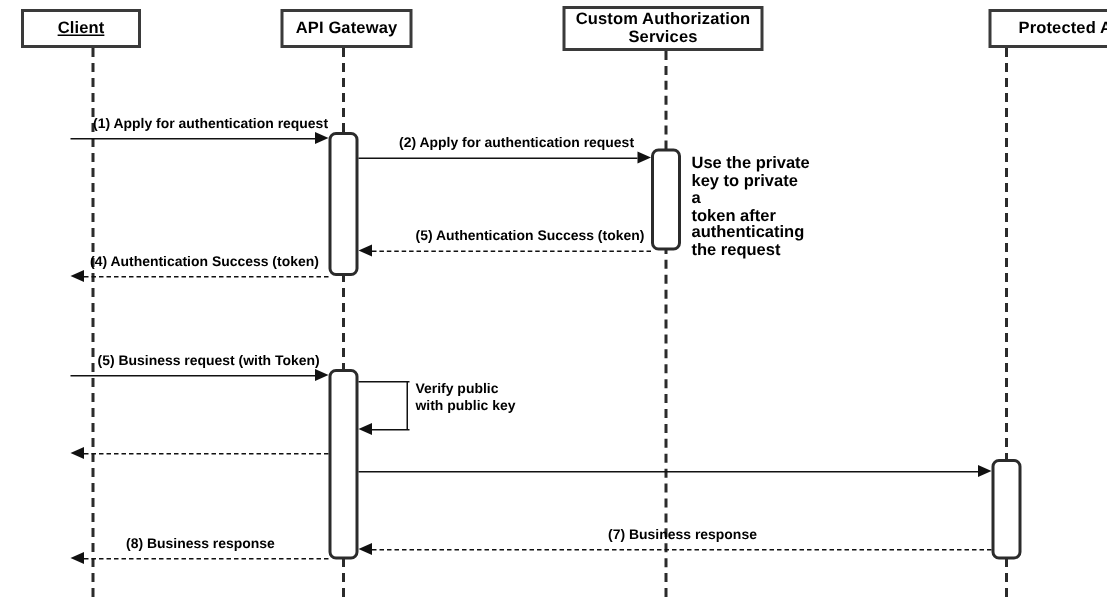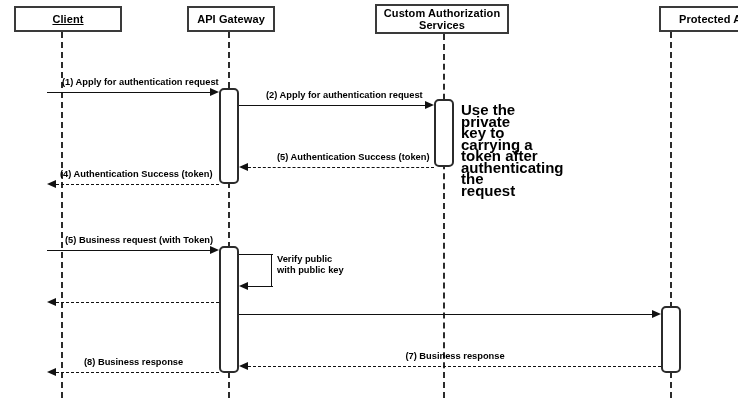--- a/index.html
+++ b/index.html
@@ -75,41 +75,41 @@
     line-height: 11px;
     white-space: nowrap;
     color: #000000;
   }
   .msg-label.center {
     text-align: center;
     transform: translateX(-50%);
   }
   .note-text {
     position: absolute;
-    font-size: 15px;
+    font-size: 11px;
     font-weight: bold;
     line-height: 11.5px;
     color: #000000;
   }
   .self-seg {
     position: absolute;
     box-sizing: border-box;
   }
 </style>
 </head>
 <body>
 
 <div id="diagram-root">
 
   <div class="lifeline-dash" style="left:61px; top:32px; height:366px;"></div>
   <div class="lifeline-dash" style="left:228px; top:32px; height:366px;"></div>
   <div class="lifeline-dash" style="left:443px; top:34px; height:364px;"></div>
   <div class="lifeline-dash" style="left:670px; top:32px; height:366px;"></div>
 
-  <div class="lifeline-header" style="left:14px; top:6px; width:108px; height:26px;text-decoration:underline;">
+  <div class="lifeline-header" style="left:14px; top:6px; width:80px; height:26px;text-decoration:underline;">
     <span>Client</span>
   </div>
   <div class="lifeline-header" style="left:187px; top:6px; width:88px; height:26px;">
     <span>API Gateway</span>
   </div>
   <div class="lifeline-header" style="left:375px; top:4px; width:134px; height:30px;">
     <span>Custom Authorization Services</span>
   </div>
   <div class="lifeline-header" style="left:611px; top:6px; width:113px; height:26px;margin-left:48px;">
     <span>Protected API</span>
@@ -123,21 +123,21 @@
   <div class="msg-line" style="left:47px; top:92px; width:163px;"></div>
   <div class="arrow-head right" style="left:210px; top:87.5px;"></div>
   <div class="msg-label" style="left:62px; top:77px;">(1) Apply for authentication request</div>
 
   <div class="msg-line" style="left:239px; top:105px; width:186px;"></div>
   <div class="arrow-head right" style="left:425px; top:100.5px;"></div>
   <div class="msg-label" style="left:266px; top:90px;">(2) Apply for authentication request</div>
 
   <div class="note-text" style="left:461px; top:104px; width:80px;">
     <div>Use the private</div>
-    <div>key to carrying a</div>
+    <div>key to private a</div>
     <div>token after</div>
     <div>authenticating</div>
     <div>the request</div>
   </div>
 
   <div class="msg-line dashed" style="left:248px; top:167px; width:186px;"></div>
   <div class="arrow-head left" style="left:239px; top:162.5px;"></div>
   <div class="msg-label" style="left:277px; top:152px;">(5) Authentication Success (token)</div>
 
   <div class="msg-line dashed" style="left:56px; top:184px; width:163px;"></div>

